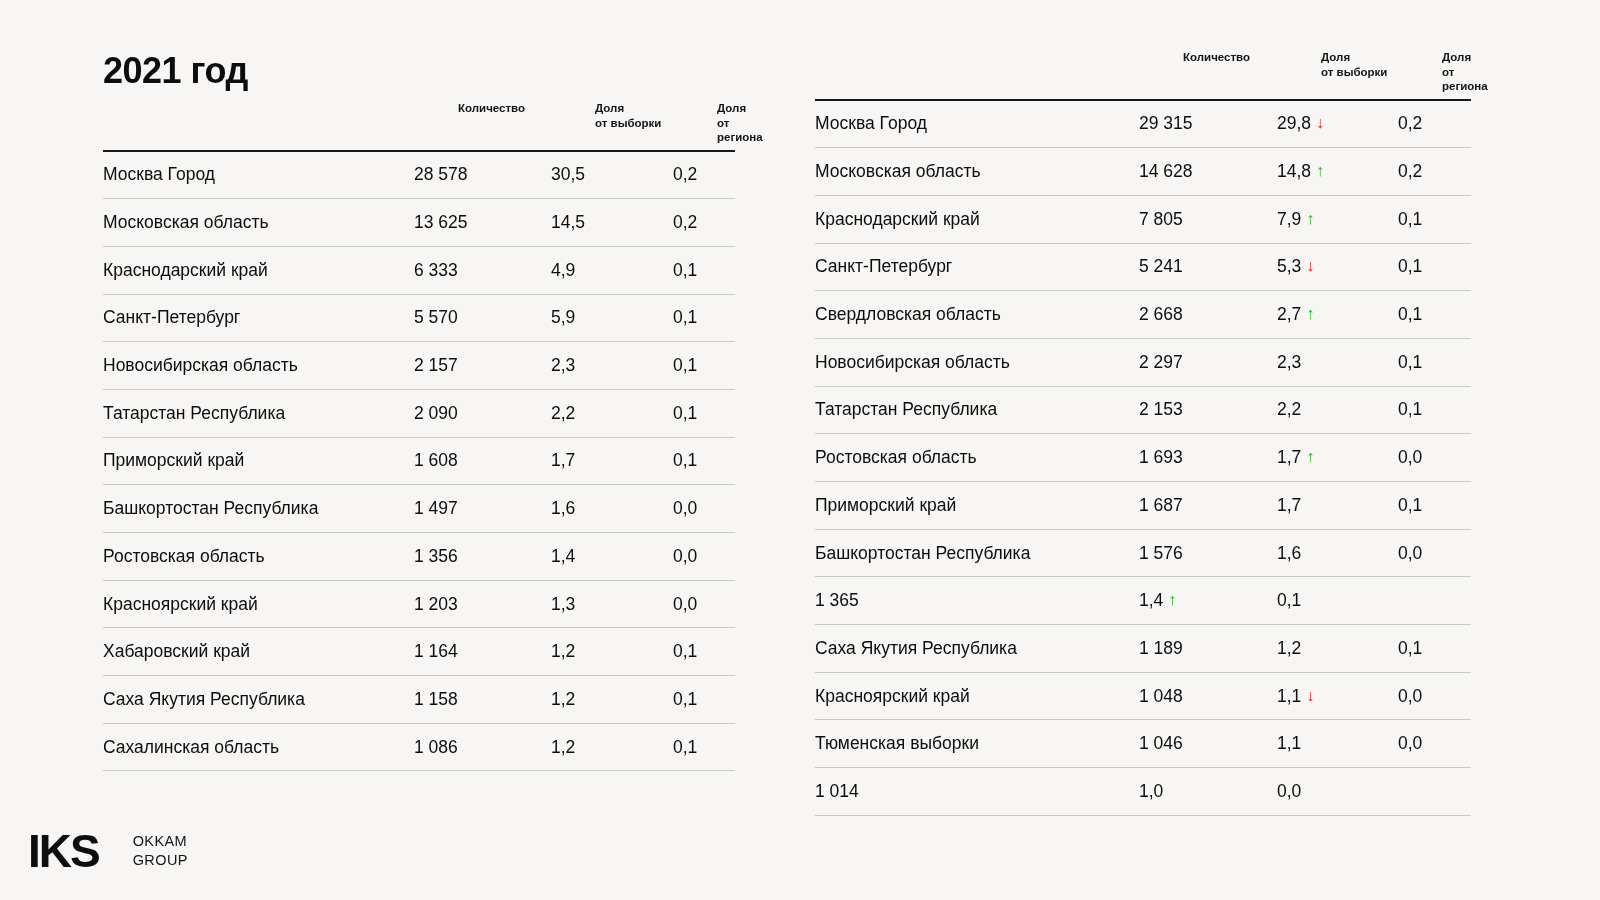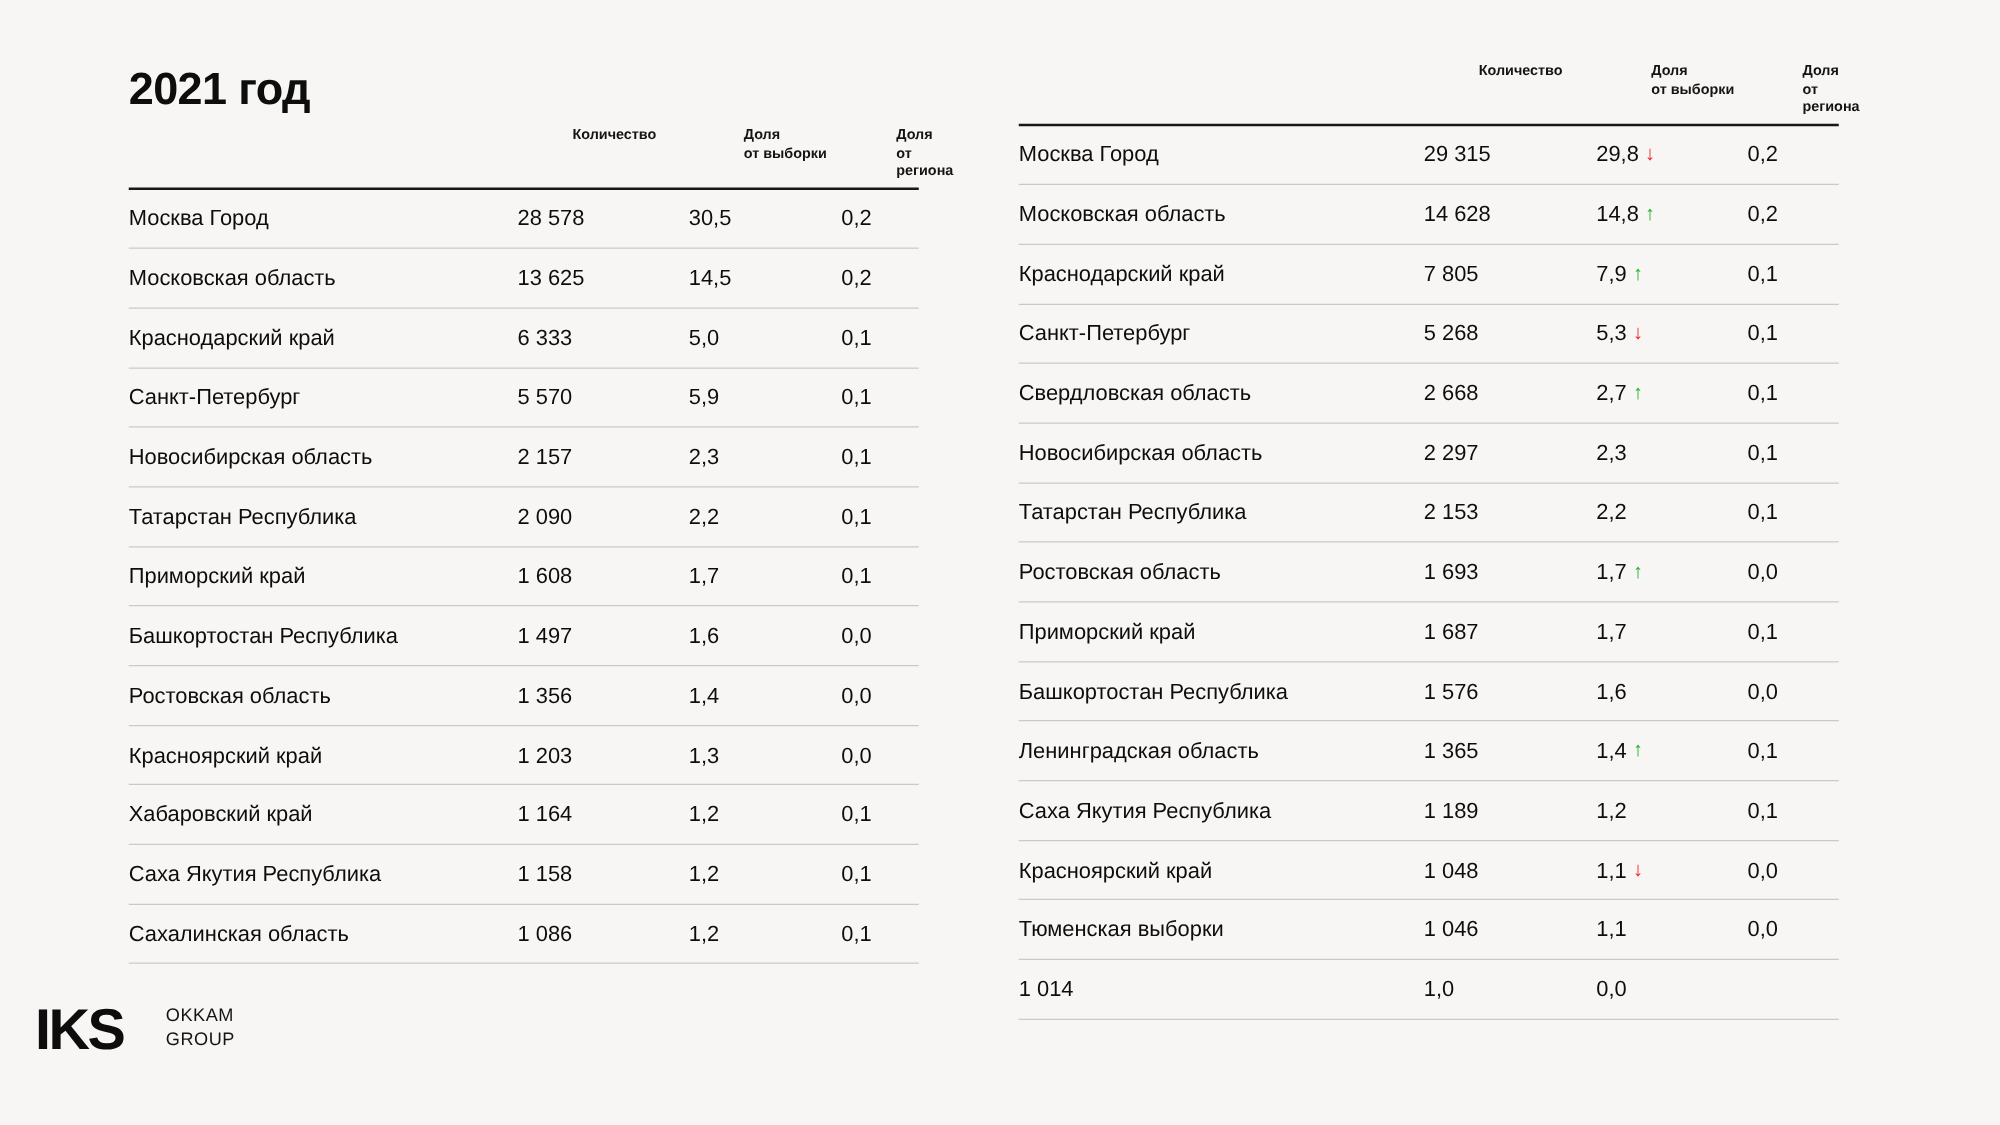--- a/index.html
+++ b/index.html
@@ -64,21 +64,21 @@
     font-size: 16px;
     font-weight: 400;
     transform: translateY(-1px);
   }
   .arrow.up   { color: var(--trend-up,   #1fb426); }
   .arrow.down { color: var(--trend-down, #ed2024); }
 
   .logo {
     position: absolute;
     left: 28px;
-    top: 803px;
+    top: 831px;
     display: flex;
     align-items: center;
   }
   .logo-mark {
     font-size: 46px;
     font-weight: 900;
     letter-spacing: -2px;
     line-height: 40px;
     color: #0d0d0d;
   }
@@ -116,21 +116,21 @@
         </div>
         <div class="row">
           <span class="cell label">Московская область</span>
           <span class="cell num">13 625</span>
           <span class="cell num">14,5</span>
           <span class="cell num">0,2</span>
         </div>
         <div class="row">
           <span class="cell label">Краснодарский край</span>
           <span class="cell num">6 333</span>
-          <span class="cell num">5,0</span>
+          <span class="cell num">4,9</span>
           <span class="cell num">0,1</span>
         </div>
         <div class="row">
           <span class="cell label">Санкт-Петербург</span>
           <span class="cell num">5 570</span>
           <span class="cell num">5,9</span>
           <span class="cell num">0,1</span>
         </div>
         <div class="row">
           <span class="cell label">Новосибирская область</span>
@@ -212,21 +212,21 @@
           <span class="cell num">0,2</span>
         </div>
         <div class="row">
           <span class="cell label">Краснодарский край</span>
           <span class="cell num">7 805</span>
           <span class="cell num">7,9<span class="arrow up">↑</span></span>
           <span class="cell num">0,1</span>
         </div>
         <div class="row">
           <span class="cell label">Санкт-Петербург</span>
-          <span class="cell num">5 268</span>
+          <span class="cell num">5 241</span>
           <span class="cell num">5,3<span class="arrow down">↓</span></span>
           <span class="cell num">0,1</span>
         </div>
         <div class="row">
           <span class="cell label">Свердловская область</span>
           <span class="cell num">2 668</span>
           <span class="cell num">2,7<span class="arrow up">↑</span></span>
           <span class="cell num">0,1</span>
         </div>
         <div class="row">
@@ -253,21 +253,20 @@
           <span class="cell num">1,7</span>
           <span class="cell num">0,1</span>
         </div>
         <div class="row">
           <span class="cell label">Башкортостан Республика</span>
           <span class="cell num">1 576</span>
           <span class="cell num">1,6</span>
           <span class="cell num">0,0</span>
         </div>
         <div class="row">
-          <span class="cell label">Ленинградская область</span>
           <span class="cell num">1 365</span>
           <span class="cell num">1,4<span class="arrow up">↑</span></span>
           <span class="cell num">0,1</span>
         </div>
         <div class="row">
           <span class="cell label">Саха Якутия Республика</span>
           <span class="cell num">1 189</span>
           <span class="cell num">1,2</span>
           <span class="cell num">0,1</span>
         </div>

